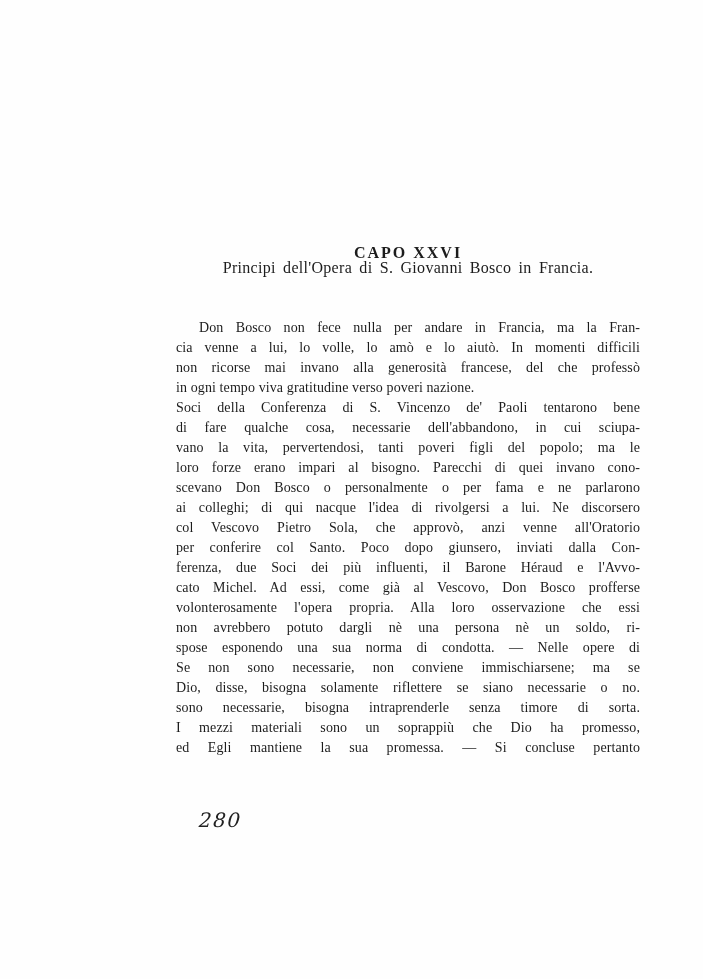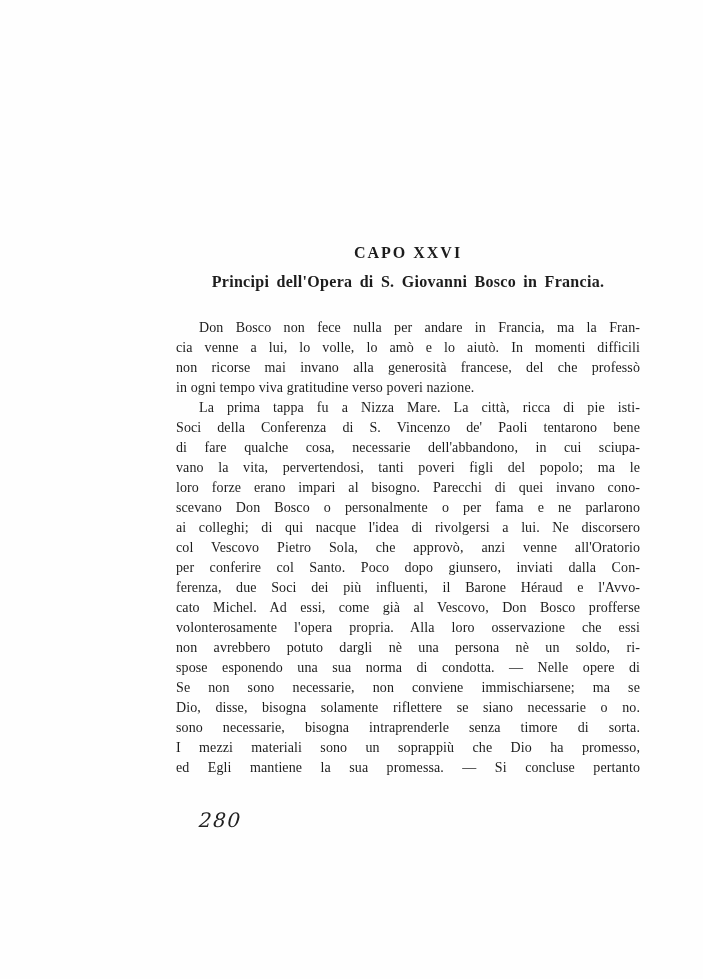--- a/index.html
+++ b/index.html
@@ -21,25 +21,25 @@
     top: 244px;
     left: 176px;
     width: 464px;
     text-align: center;
     font-size: 16px;
     letter-spacing: 2px;
     font-weight: bold;
   }
   .chapter-subtitle {
     position: absolute;
-    top: 273px;
+    top: 259px;
     left: 156px;
     width: 504px;
     text-align: center;
-    font-weight: bold;
+    font-weight: normal;
     font-size: 16px;
     letter-spacing: 0.3px;
     word-spacing: 3px;
   }
   .body-text {
     position: absolute;
     top: 318px;
     left: 176px;
     width: 464px;
     font-size: 14px;
@@ -75,21 +75,20 @@
 
   <div class="chapter-heading">CAPO XXVI</div>
 
   <div class="chapter-subtitle">Principi dell'Opera di S. Giovanni Bosco in Francia.</div>
 
   <div class="body-text">
     <div class="line indent">Don Bosco non fece nulla per andare in Francia, ma la Fran-</div>
     <div class="line">cia venne a lui, lo volle, lo amò e lo aiutò. In momenti difficili</div>
     <div class="line">non ricorse mai invano alla generosità francese, del che professò</div>
     <div class="line para-end">in ogni tempo viva gratitudine verso poveri nazione.</div>
-    <div class="line indent">La prima tappa fu a Nizza Mare. La città, ricca di pie isti-</div>
     <div class="line">Soci della Conferenza di S. Vincenzo de' Paoli tentarono bene</div>
     <div class="line">di fare qualche cosa, necessarie dell'abbandono, in cui sciupa-</div>
     <div class="line">vano la vita, pervertendosi, tanti poveri figli del popolo; ma le</div>
     <div class="line">loro forze erano impari al bisogno. Parecchi di quei invano cono-</div>
     <div class="line">scevano Don Bosco o personalmente o per fama e ne parlarono</div>
     <div class="line">ai colleghi; di qui nacque l'idea di rivolgersi a lui. Ne discorsero</div>
     <div class="line">col Vescovo Pietro Sola, che approvò, anzi venne all'Oratorio</div>
     <div class="line">per conferire col Santo. Poco dopo giunsero, inviati dalla Con-</div>
     <div class="line">ferenza, due Soci dei più influenti, il Barone Héraud e l'Avvo-</div>
     <div class="line">cato Michel. Ad essi, come già al Vescovo, Don Bosco profferse</div>

